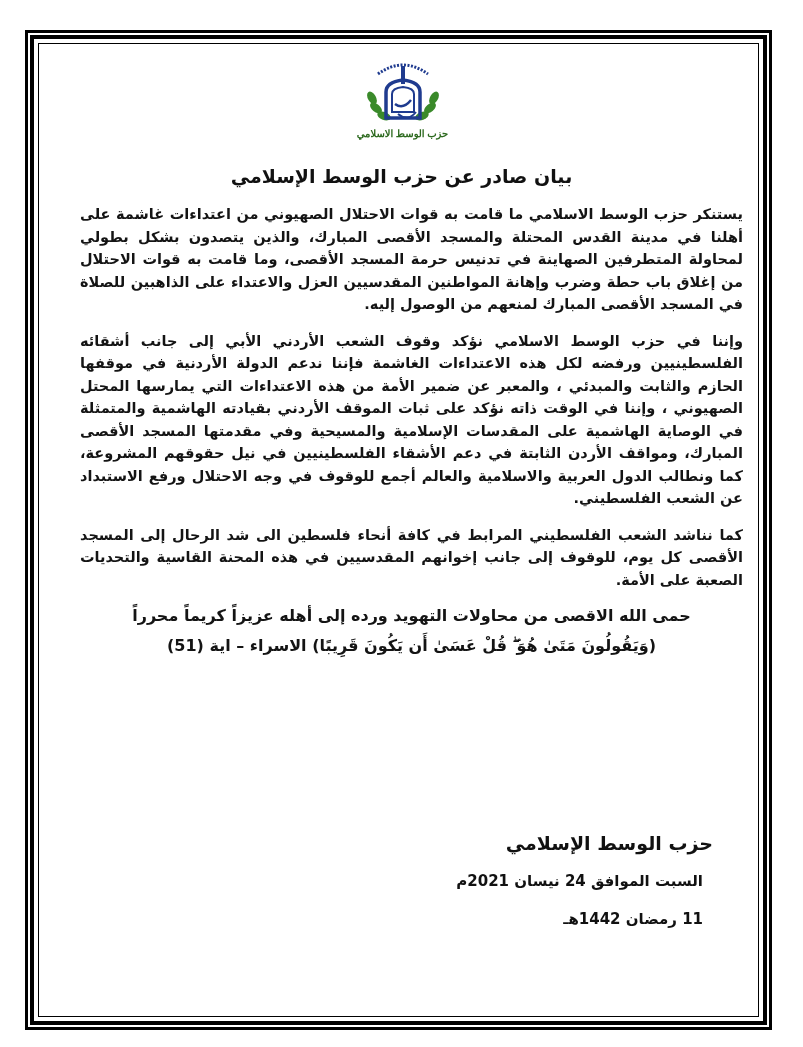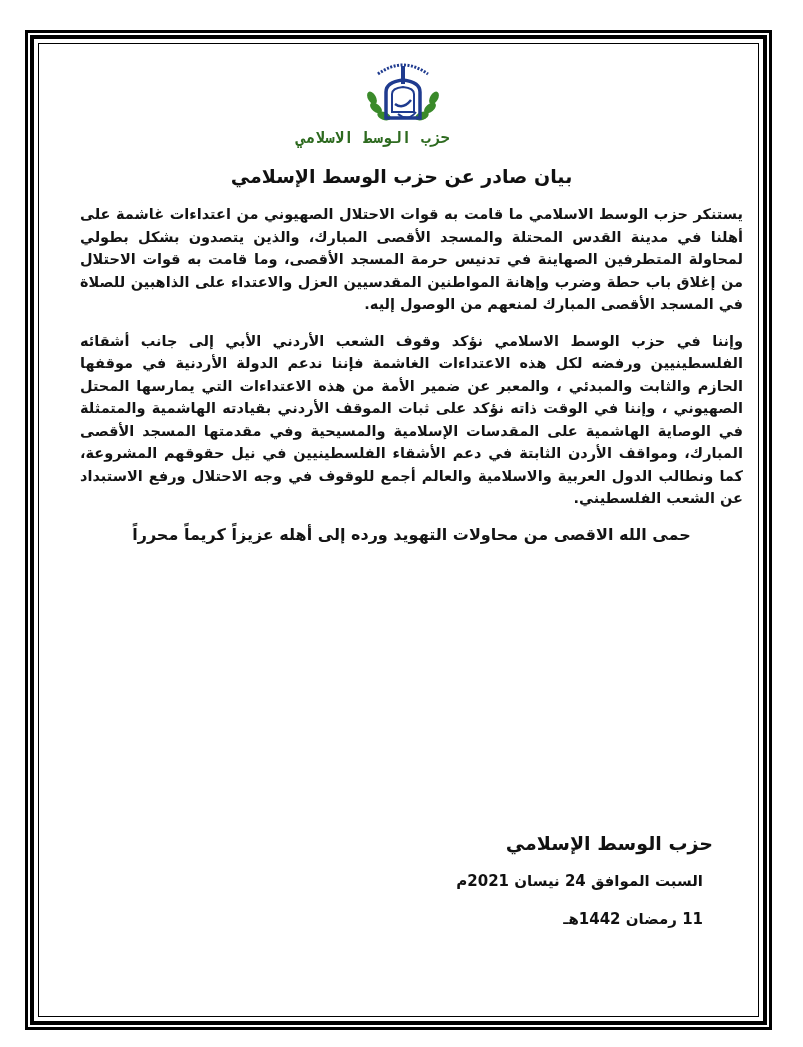--- a/index.html
+++ b/index.html
@@ -39,23 +39,23 @@
     }
     .logo {
       position: absolute;
       left: 355px; top: 52px;
       width: 95px;
       height: 92px;
       text-align: center;
     }
     .logo svg { display: block; margin: 0 auto; }
     .logo-caption {
-      font-family: Liberation Mono, monospace;
+      font-family: Liberation Serif, serif;
       font-weight: bold;
-      font-size: 16px;
+      font-size: 10px;
       color: #2d6a1f;
       margin-top: -2px;
       white-space: nowrap;
     }
     .title {
       position: absolute;
       top: 165px;
       left: 0; right: 0;
       text-align: center;
       font-size: 19px;
@@ -133,18 +133,20 @@
     <path d="M40 62 Q50 70 58 60" fill="none" stroke="#1f3b8f" stroke-width="2"></path>
   </svg>
   <div class="logo-caption">حزب الوسط الاسلامي</div>
 </div>
 
 <div class="title">بيان صادر عن حزب الوسط الإسلامي</div>
 
 <div class="content">
   <p class="para">يستنكر حزب الوسط الاسلامي ما قامت به قوات الاحتلال الصهيوني من اعتداءات غاشمة على أهلنا في مدينة القدس المحتلة والمسجد الأقصى المبارك، والذين يتصدون بشكل بطولي لمحاولة المتطرفين الصهاينة في تدنيس حرمة المسجد الأقصى، وما قامت به قوات الاحتلال من إغلاق باب حطة وضرب وإهانة المواطنين المقدسيين العزل والاعتداء على الذاهبين للصلاة في المسجد الأقصى المبارك لمنعهم من الوصول إليه.</p>
   <p class="para">وإننا في حزب الوسط الاسلامي نؤكد وقوف الشعب الأردني الأبي إلى جانب أشقائه الفلسطينيين ورفضه لكل هذه الاعتداءات الغاشمة فإننا ندعم الدولة الأردنية في موقفها الحازم والثابت والمبدئي ، والمعبر عن ضمير الأمة من هذه الاعتداءات التي يمارسها المحتل الصهيوني ، وإننا في الوقت ذاته نؤكد على ثبات الموقف الأردني بقيادته الهاشمية والمتمثلة في الوصاية الهاشمية على المقدسات الإسلامية والمسيحية وفي مقدمتها المسجد الأقصى المبارك، ومواقف الأردن الثابتة في دعم الأشقاء الفلسطينيين في نيل حقوقهم المشروعة، كما ونطالب الدول العربية والاسلامية والعالم أجمع للوقوف في وجه الاحتلال ورفع الاستبداد عن الشعب الفلسطيني.</p>
+  <p class="para">كما نناشد الشعب الفلسطيني المرابط في كافة أنحاء فلسطين الى شد الرحال إلى المسجد الأقصى كل يوم، للوقوف إلى جانب إخوانهم المقدسيين في هذه المحنة القاسية والتحديات الصعبة على الأمة.</p>
   <p class="centered prayer">حمى الله الاقصى من محاولات التهويد ورده إلى أهله عزيزاً كريماً محرراً</p>
+  <p class="centered verse">(وَيَقُولُونَ مَتَىٰ هُوَ ۖ قُلْ عَسَىٰ أَن يَكُونَ قَرِيبًا) الاسراء – اية (51)</p>
 </div>
 
 <div class="signature">حزب الوسط الإسلامي</div>
 <div class="date-line date-greg">السبت الموافق 24 نيسان 2021م</div>
 <div class="date-line date-hijri">11 رمضان 1442هـ</div>
 
 </body></html>

